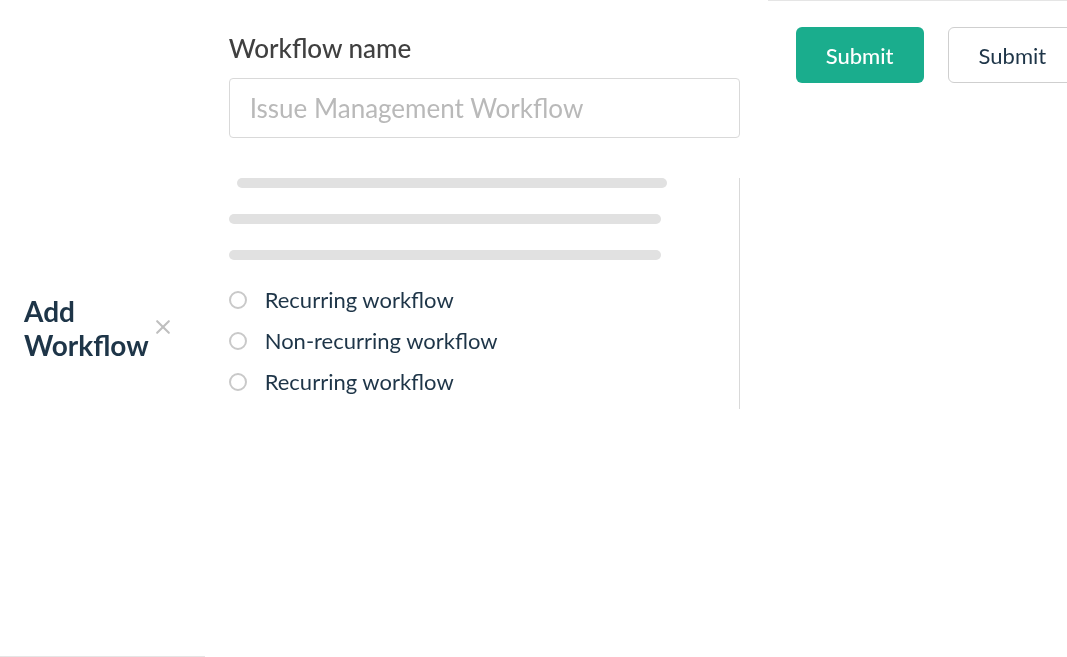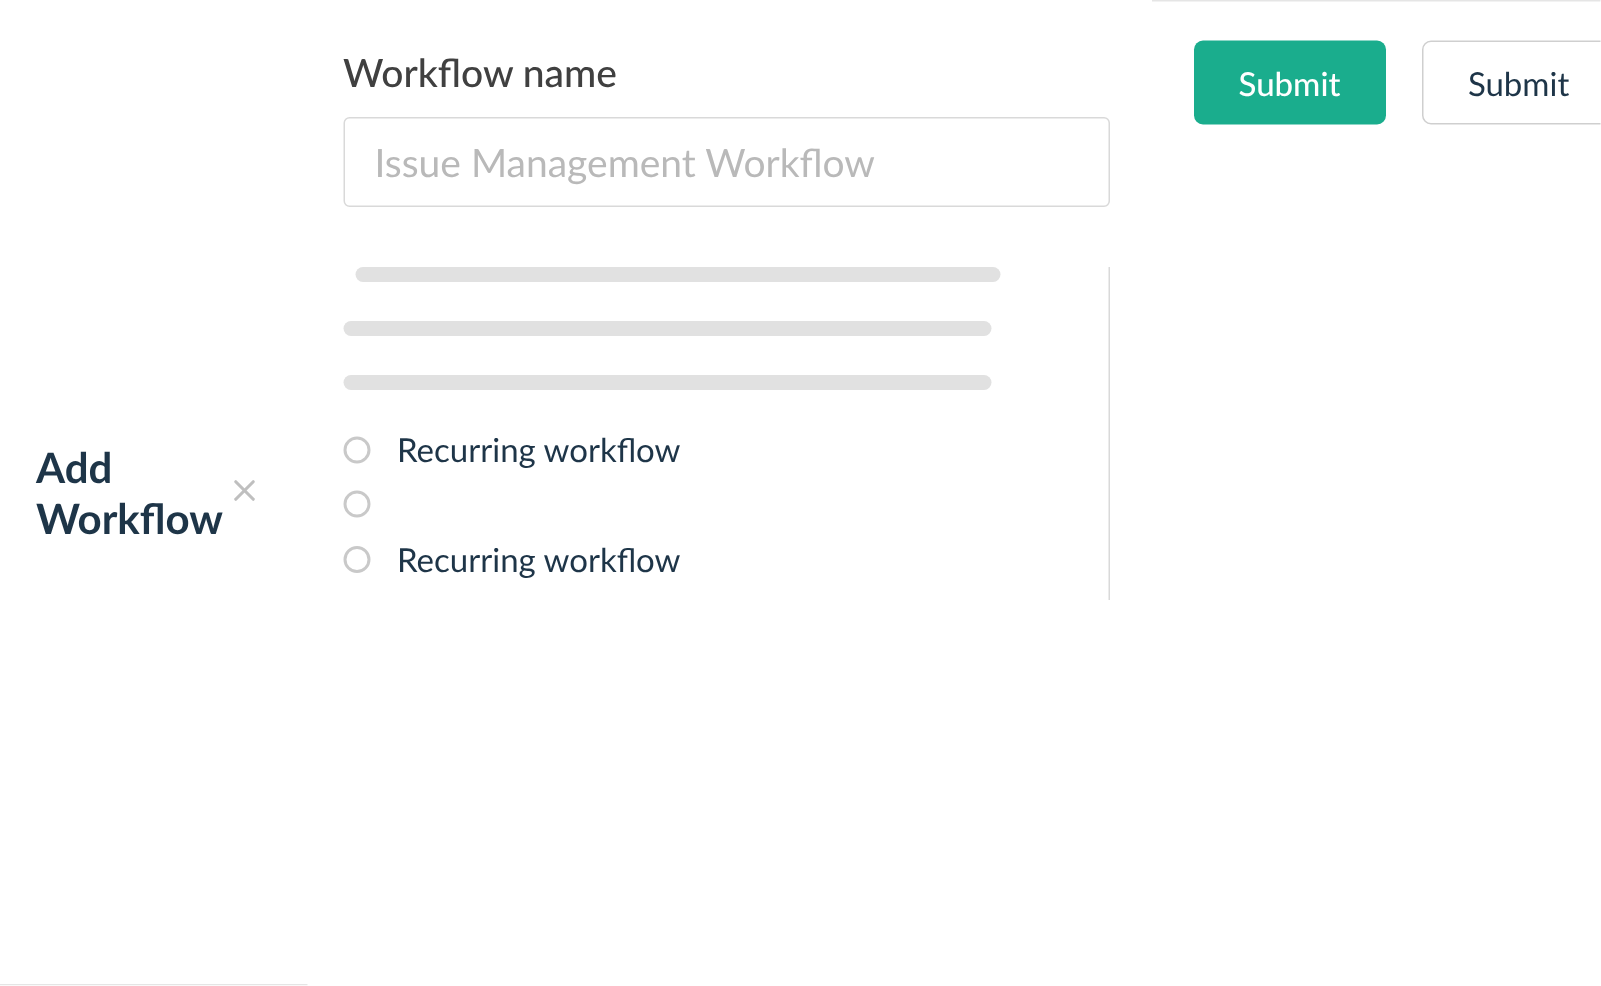--- a/index.html
+++ b/index.html
@@ -175,20 +175,21 @@
         <div class="skeleton s2"></div>
         <div class="skeleton s3"></div>
 
         <div class="radio-group">
           <label class="radio-item">
             <span class="radio-circle"></span>
             <span class="radio-label">Recurring workflow</span>
           </label>
           <label class="radio-item">
             <span class="radio-circle"></span>
+            <span class="radio-label">Non-recurring workflow</span>
           </label>
           <label class="radio-item">
             <span class="radio-circle"></span>
             <span class="radio-label">Recurring workflow</span>
           </label>
         </div>
       </div>
       <div class="right-col"></div>
     </div>
   </div>

